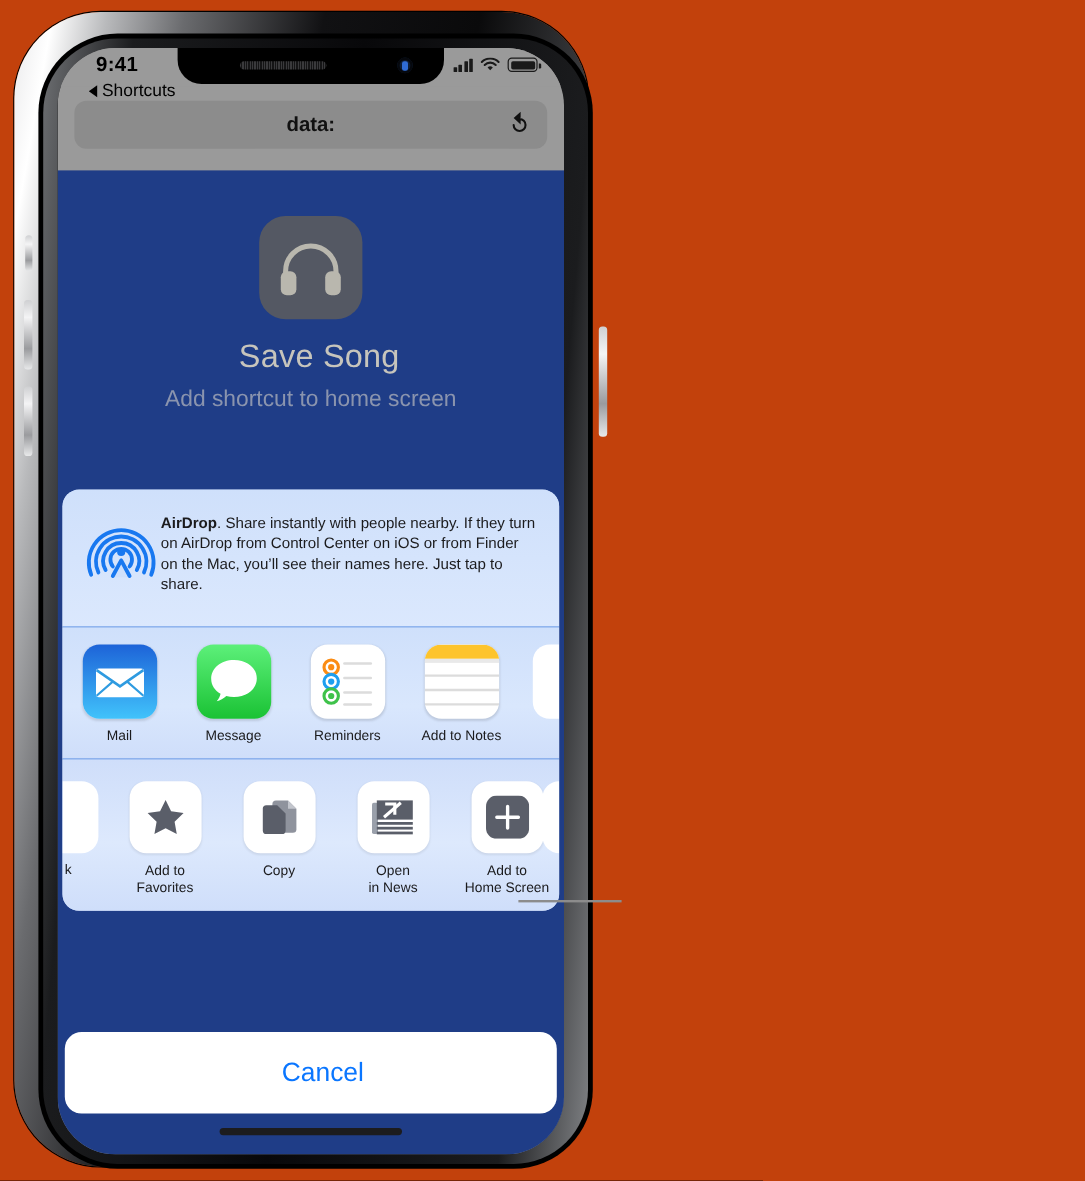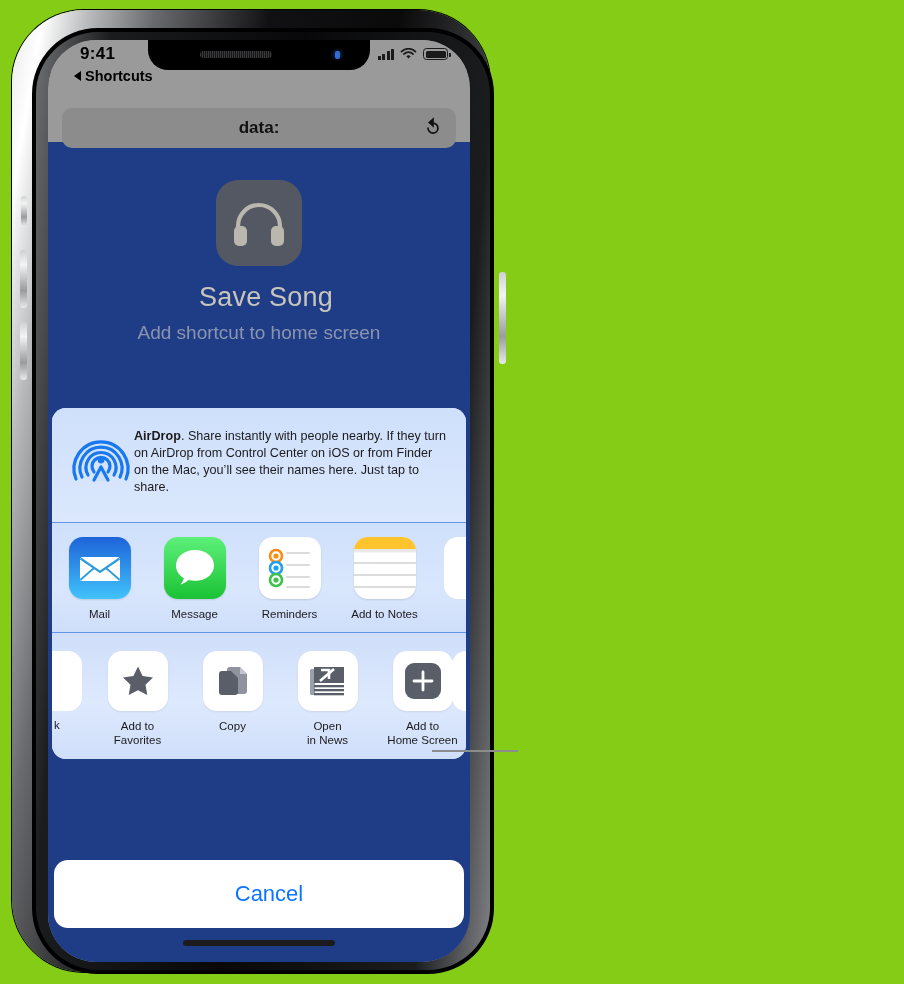--- a/index.html
+++ b/index.html
@@ -2,21 +2,21 @@
 <html><head>
 <meta charset="utf-8">
 <style>
   * { box-sizing: border-box; margin: 0; padding: 0; }
   html, body {
     width: 904px; height: 984px;
     background: #000000;
     font-family: "Liberation Sans", sans-serif;
     overflow: hidden;
   }
-  #stage { position: relative; width: 904px; height: 984px; background: #84cc16; }
+  #stage { position: relative; width: 904px; height: 984px; background: #c2410c; }
 
   
   .phone-outer {
     position: absolute; left: 12px; top: 10px;
     width: 478px; height: 962px;
     border-radius: 72px;
     background: linear-gradient(100deg,#e9e9ea 0%,#ffffff 5%,#b9babc 12%,#6a6b6e 22%,#111113 40%,#0a0a0b 60%,#4a4b4e 80%,#cfd0d2 92%,#ffffff 97%,#d8d9db 100%);
     box-shadow: 0 0 0 1px #000;
   }
   .phone-mid {
@@ -91,30 +91,30 @@
   .batt {
     width: 25px; height: 12px; border:1.6px solid #1a1a1a; border-radius:3.5px;
     position: relative; padding:1.5px;
   }
   .batt::after{content:"";position:absolute;right:-3.5px;top:3.5px;width:2px;height:4px;background:#1a1a1a;border-radius:0 1px 1px 0;}
   .batt span{display:block;height:100%;width:100%;background:#1a1a1a;border-radius:1.5px;}
 
   
   .back-link {
     position: absolute; left: 26px; top: 28px; z-index: 21;
-    font-size: 14.5px; color: #000; display:flex; align-items:center; gap:4px;font-weight:bold;
+    font-size: 14.5px; color: #000; display:flex; align-items:center; gap:4px;
   }
   .back-link .tri {
     width:0;height:0;border-top:5px solid transparent;border-bottom:5px solid transparent;
     border-right:7px solid #000;
   }
 
   
   .addressbar {
-    position: absolute; left: 14px; top: 68px; width: 394px; height: 40px;
+    position: absolute; left: 14px; top: 44px; width: 394px; height: 40px;
     background: #8c8c8c; border-radius: 10px; z-index: 21;
   }
   .addr-text {
     position:absolute; inset:0; display:flex; align-items:center; justify-content:center;
     font-size: 17px; font-weight: bold; color:#111;
   }
   .reload {
     position:absolute; right:12px; top:9px; width:22px; height:22px; color:#111;
   }
 

